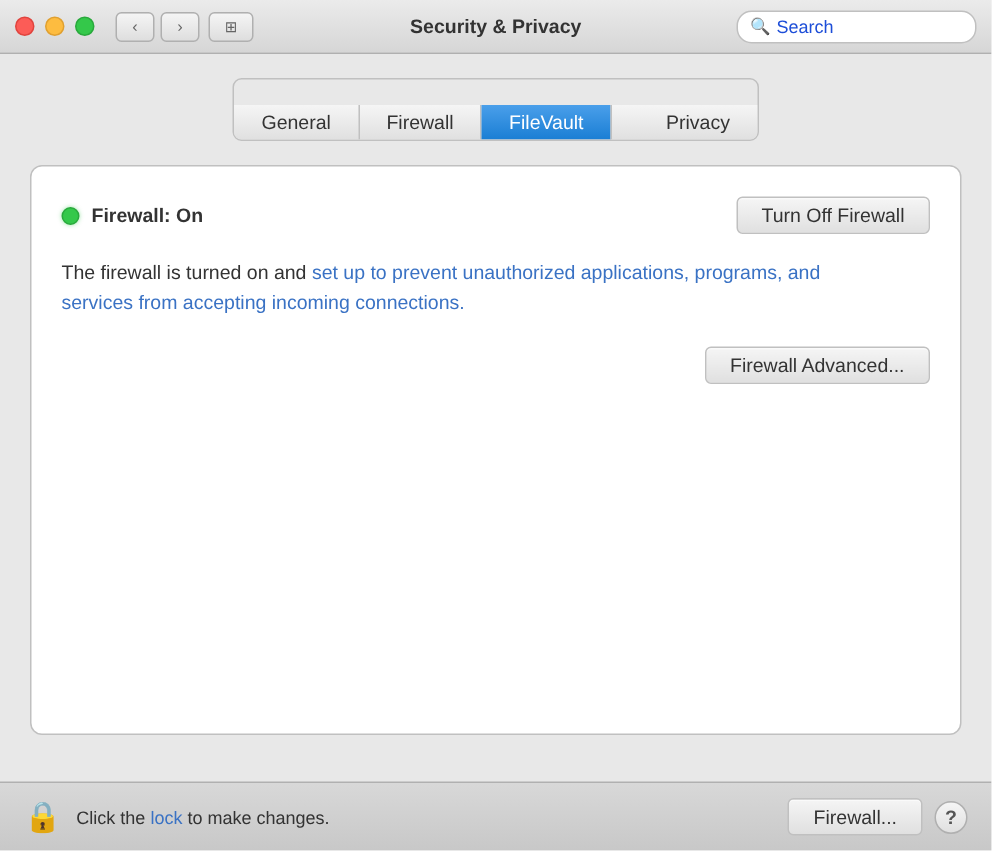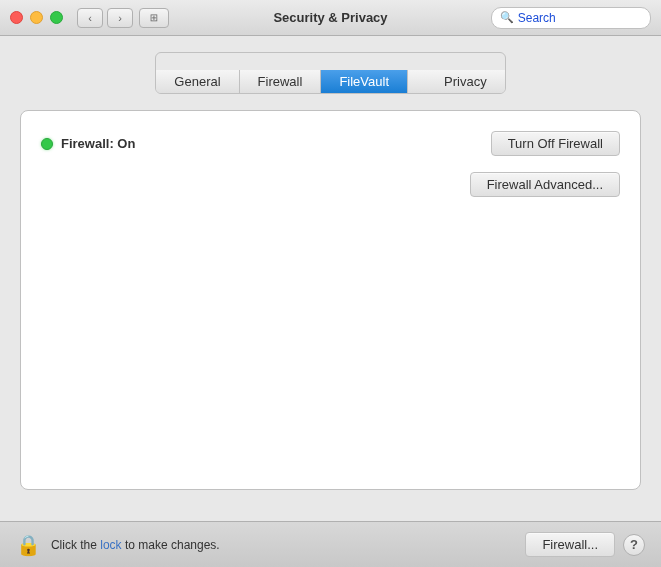--- a/index.html
+++ b/index.html
@@ -305,20 +305,23 @@
   <div class="content-box">
 
     <div class="firewall-status-row">
       <div class="firewall-status-left">
         <div class="status-dot"></div>
         <span class="firewall-label">Firewall: On</span>
       </div>
       <button class="mac-button">Turn Off Firewall</button>
     </div>
 
+    <p class="description-text">
+      <span>The firewall is turned on and </span><span class="highlight">set up to prevent unauthorized applications, programs, and<br>services from accepting incoming connections.</span>
+    </p>
 
     <div class="firewall-options-row">
       <button class="mac-button">Firewall Advanced...</button>
     </div>
 
   </div>
 </div>
 
 <div class="bottom-bar">
   <span class="lock-icon">🔒</span>

